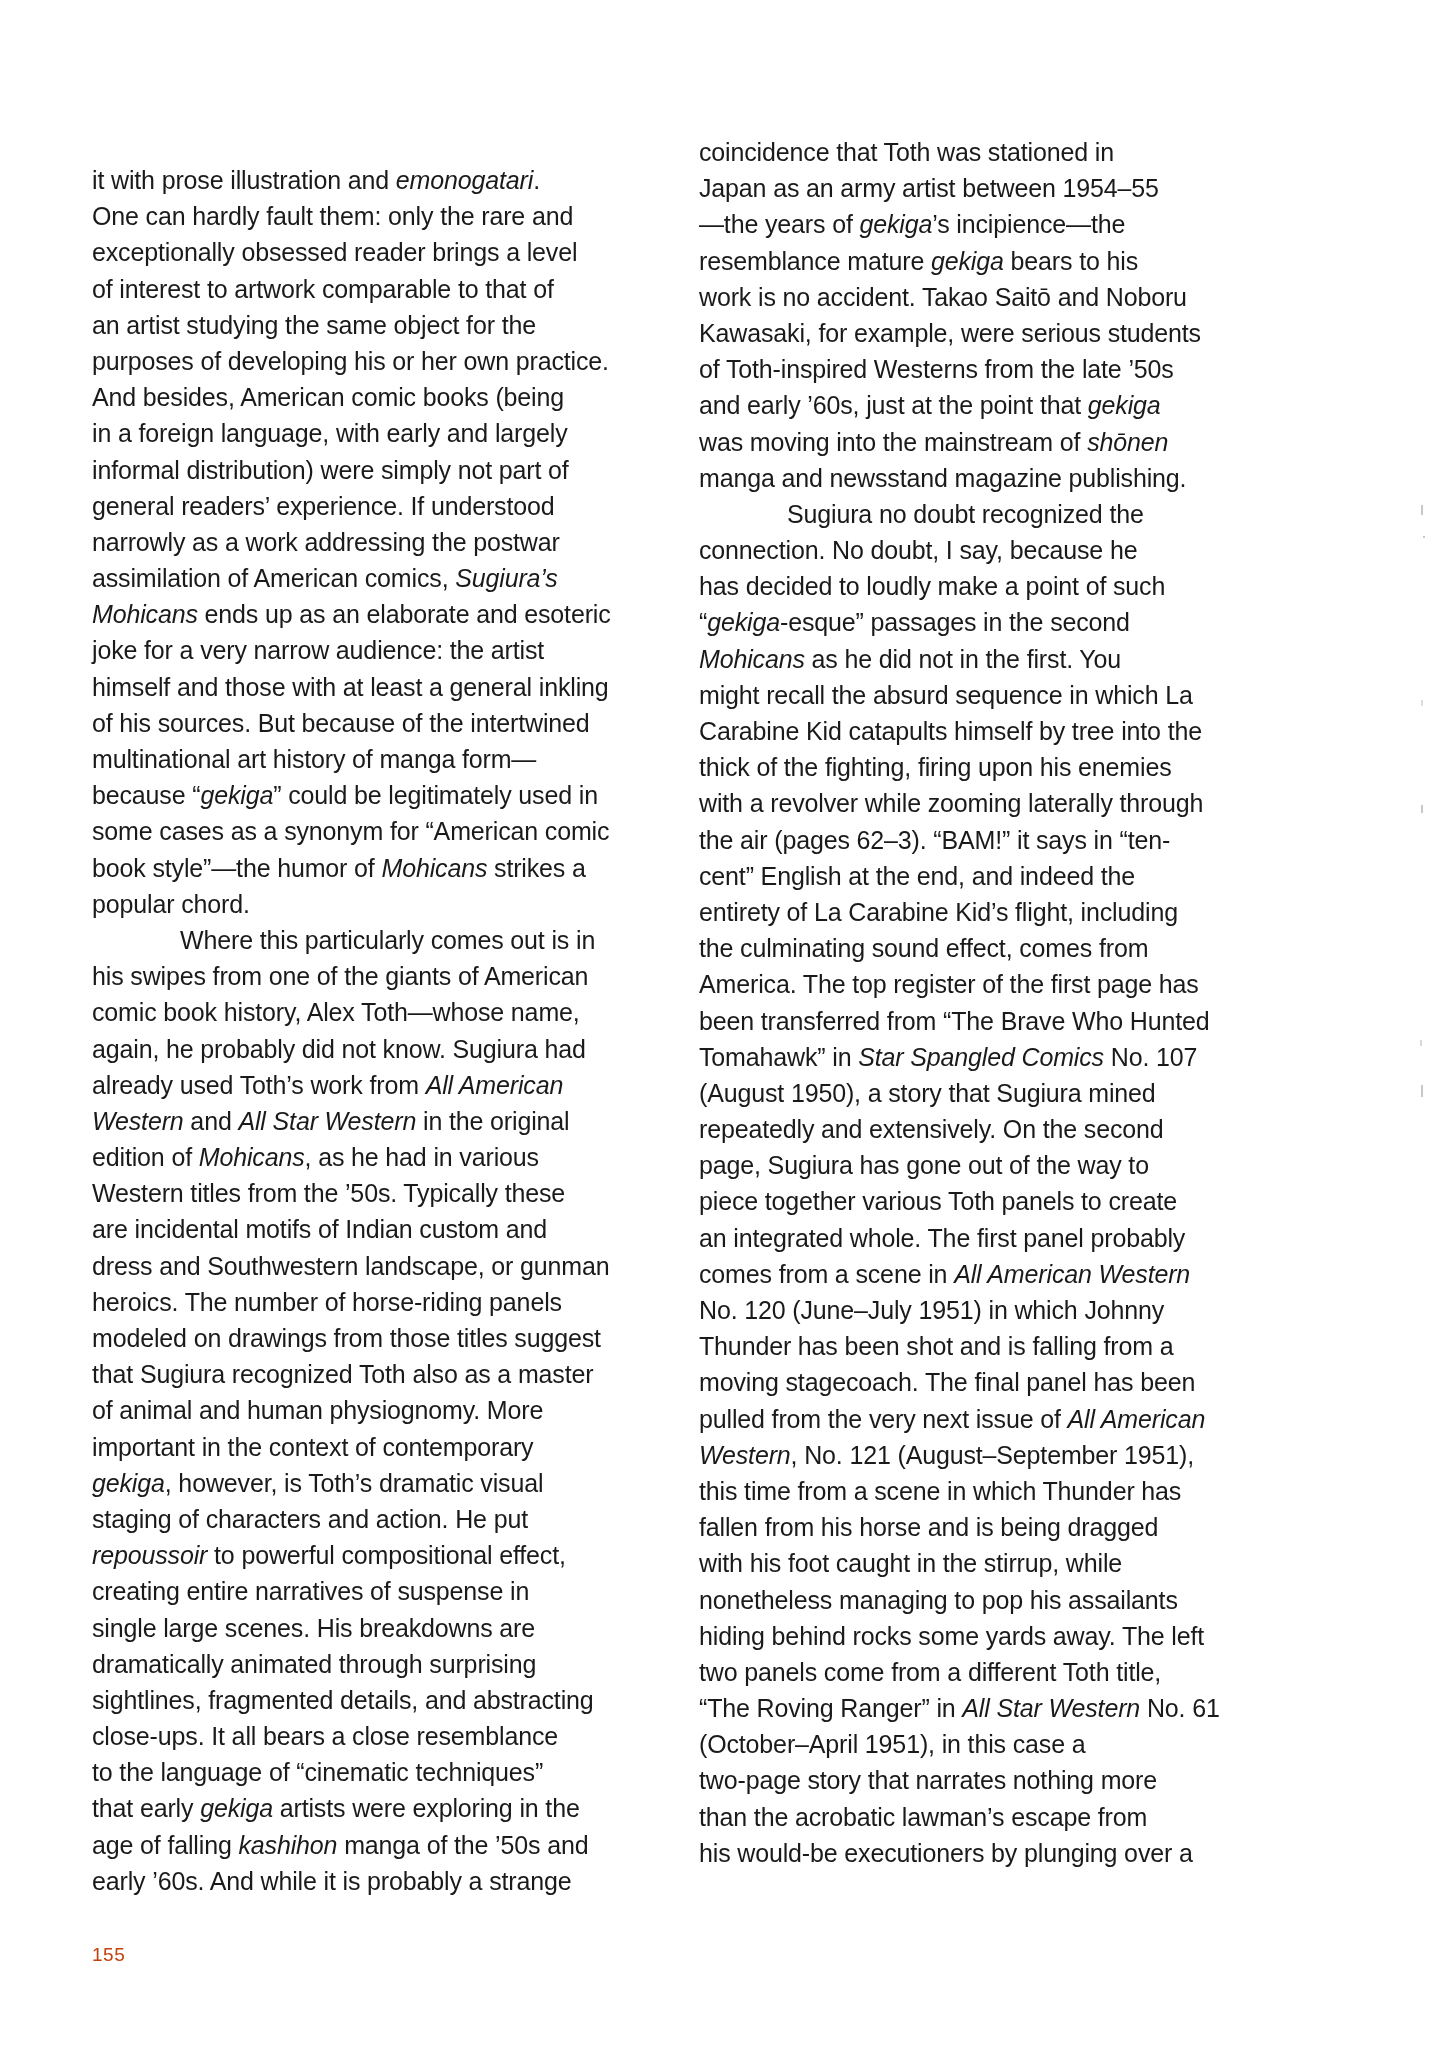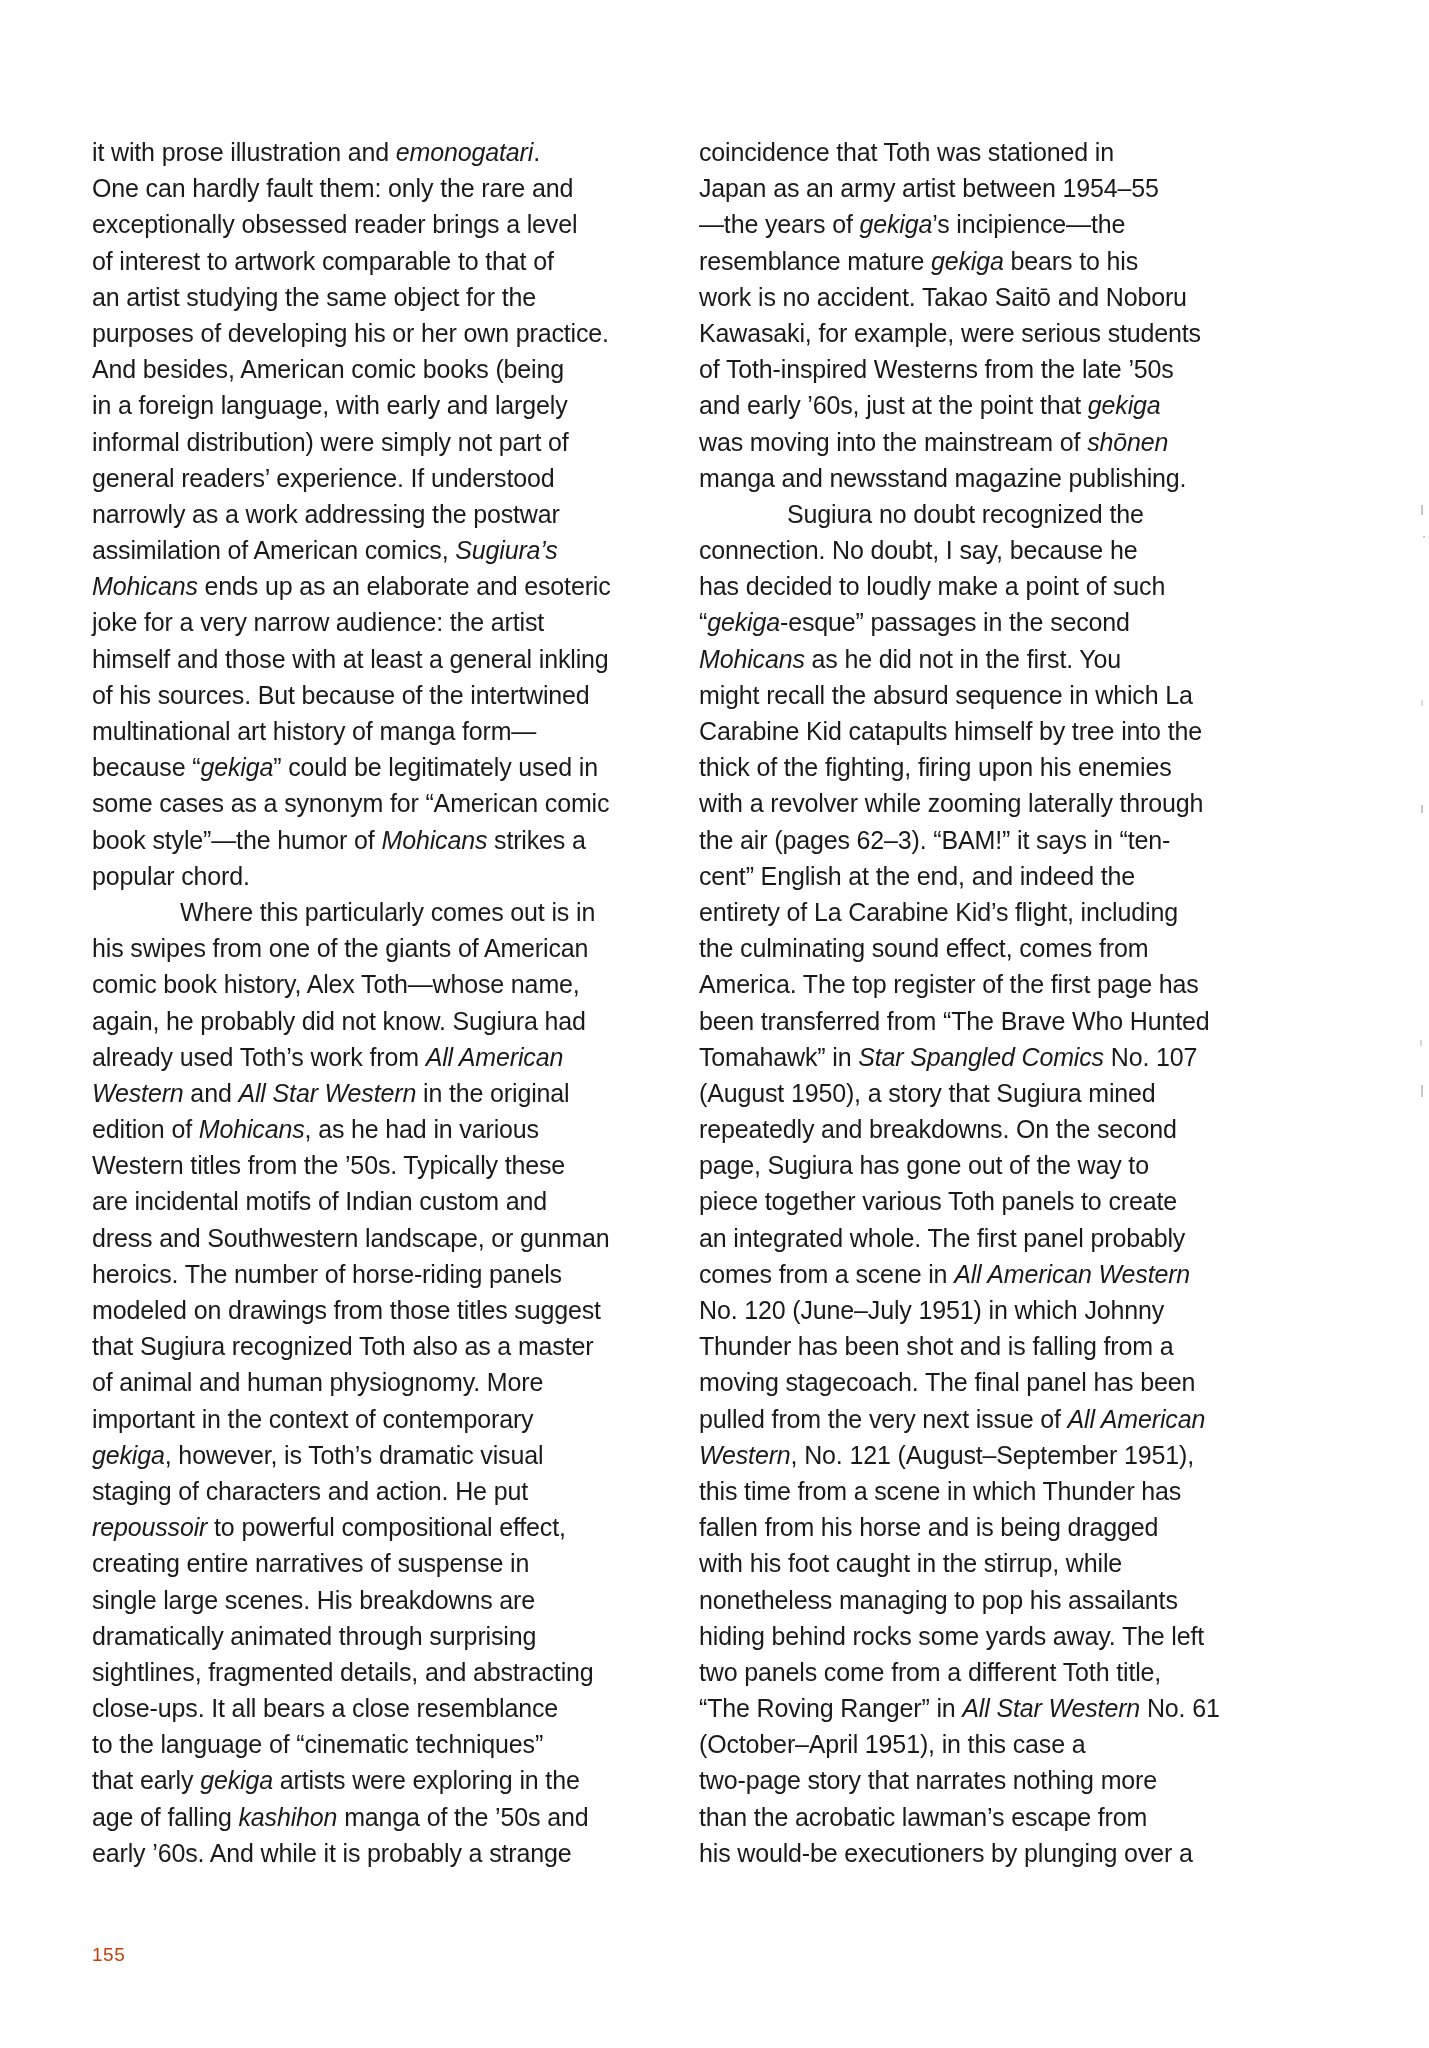--- a/index.html
+++ b/index.html
@@ -9,21 +9,21 @@
     color: #1a1a1a;
   }
   .col {
     position: absolute;
     top: 134px;
     font-size: 25px;
     line-height: 36.2px;
     letter-spacing: -0.15px;
     word-spacing: 0px;
   }
-  .col-left { left: 92px; width: 590px; }
+  .col-left { left: 92px; width: 590px; margin-top: 28px; }
   .col-right { left: 699px; width: 590px; }
   .line { display: block; white-space: nowrap; height: 36.2px; }
   .line.indent { padding-left: 88px; }
   .seg-i { font-style: italic; }
   .page-number {
     position: absolute; left: 92px; top: 1944px;
     font-size: 19px; letter-spacing: 0.5px; color: #c2410c;
   }
   .scan-marks { position: absolute; right: 0; top: 0; width: 30px; height: 2048px; }
   .scan-marks span { position: absolute; width: 2px; background: #c8c8c8; }
@@ -102,21 +102,21 @@
     <span class="line"><span>thick of the fighting, firing upon his enemies</span></span>
     <span class="line"><span>with a revolver while zooming laterally through</span></span>
     <span class="line"><span>the air (pages 62–3). “BAM!” it says in “ten-</span></span>
     <span class="line"><span>cent” English at the end, and indeed the</span></span>
     <span class="line"><span>entirety of La Carabine Kid’s flight, including</span></span>
     <span class="line"><span>the culminating sound effect, comes from</span></span>
     <span class="line"><span>America. The top register of the first page has</span></span>
     <span class="line"><span>been transferred from “The Brave Who Hunted</span></span>
     <span class="line"><span>Tomahawk” in </span><span class="seg-i">Star Spangled Comics</span><span> No. 107</span></span>
     <span class="line"><span>(August 1950), a story that Sugiura mined</span></span>
-    <span class="line"><span>repeatedly and breakdowns. On the second</span></span>
+    <span class="line"><span>repeatedly and extensively. On the second</span></span>
     <span class="line"><span>page, Sugiura has gone out of the way to</span></span>
     <span class="line"><span>piece together various Toth panels to create</span></span>
     <span class="line"><span>an integrated whole. The first panel probably</span></span>
     <span class="line"><span>comes from a scene in </span><span class="seg-i">All American Western</span></span>
     <span class="line"><span>No. 120 (June–July 1951) in which Johnny</span></span>
     <span class="line"><span>Thunder has been shot and is falling from a</span></span>
     <span class="line"><span>moving stagecoach. The final panel has been</span></span>
     <span class="line"><span>pulled from the very next issue of </span><span class="seg-i">All American</span></span>
     <span class="line"><span class="seg-i">Western</span><span>, No. 121 (August–September 1951),</span></span>
     <span class="line"><span>this time from a scene in which Thunder has</span></span>

